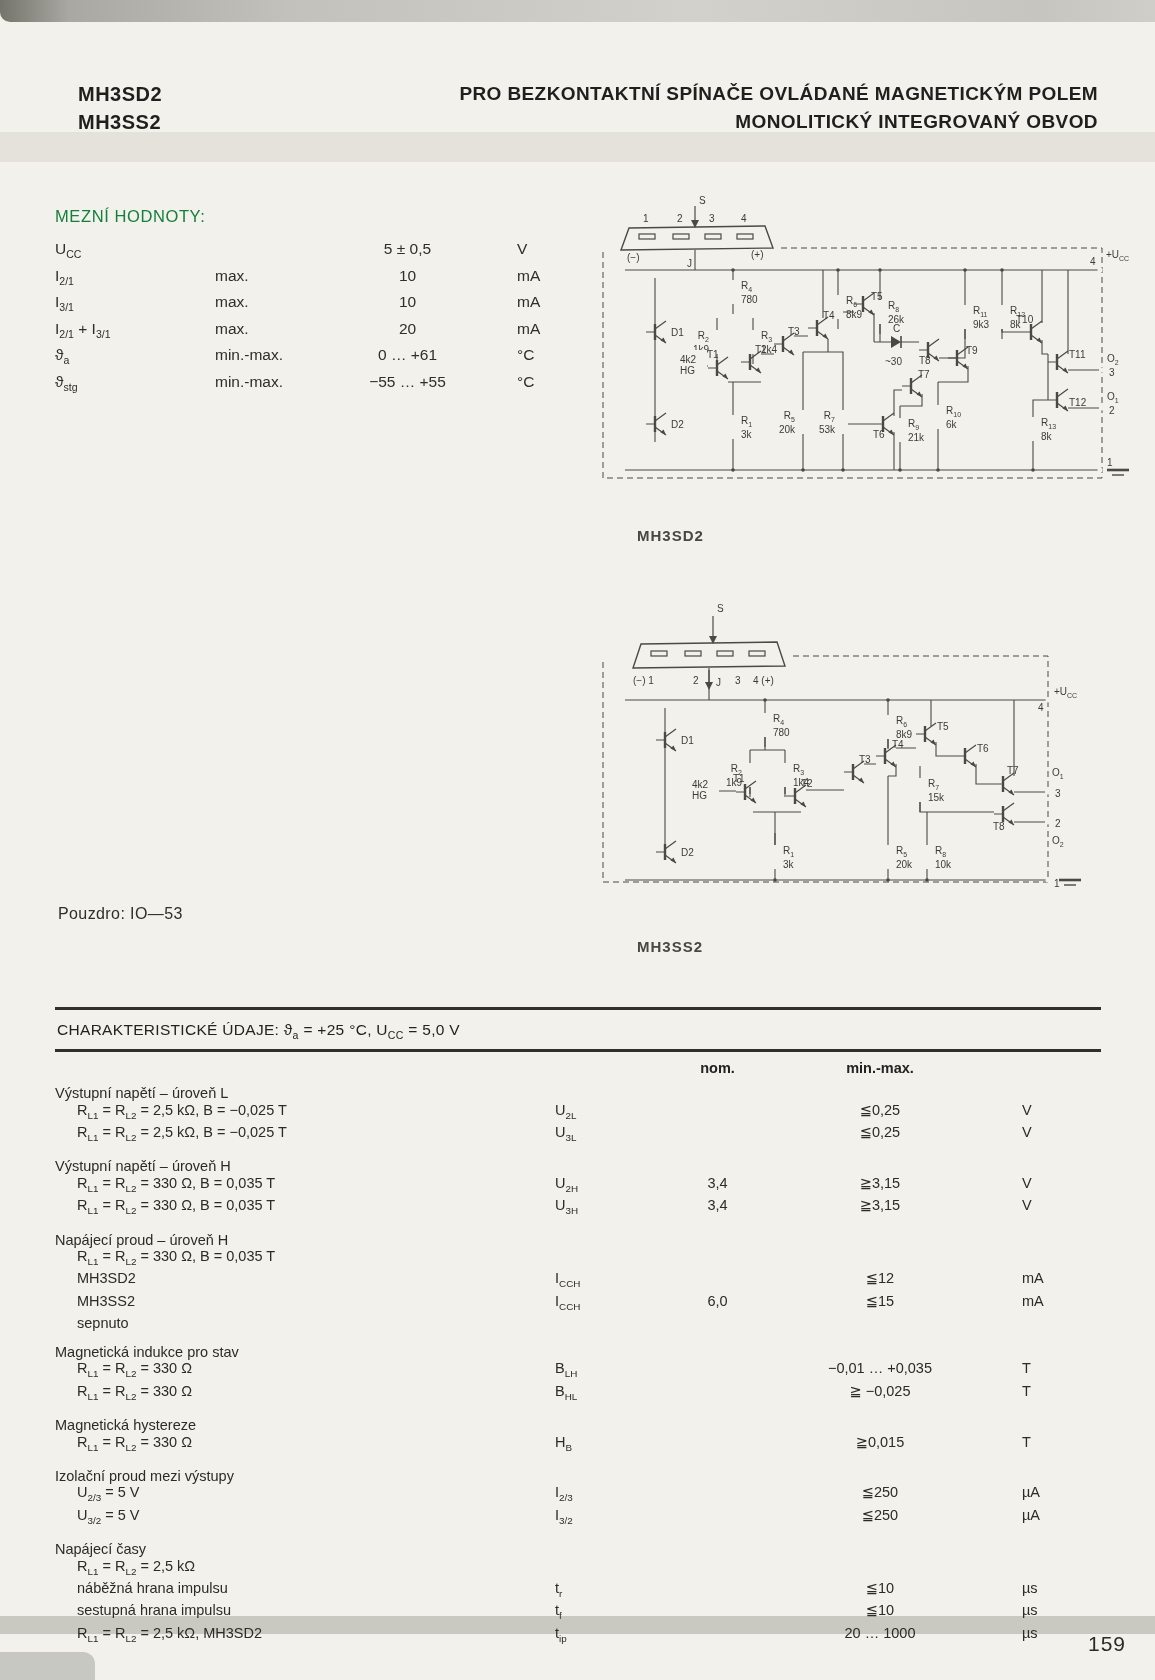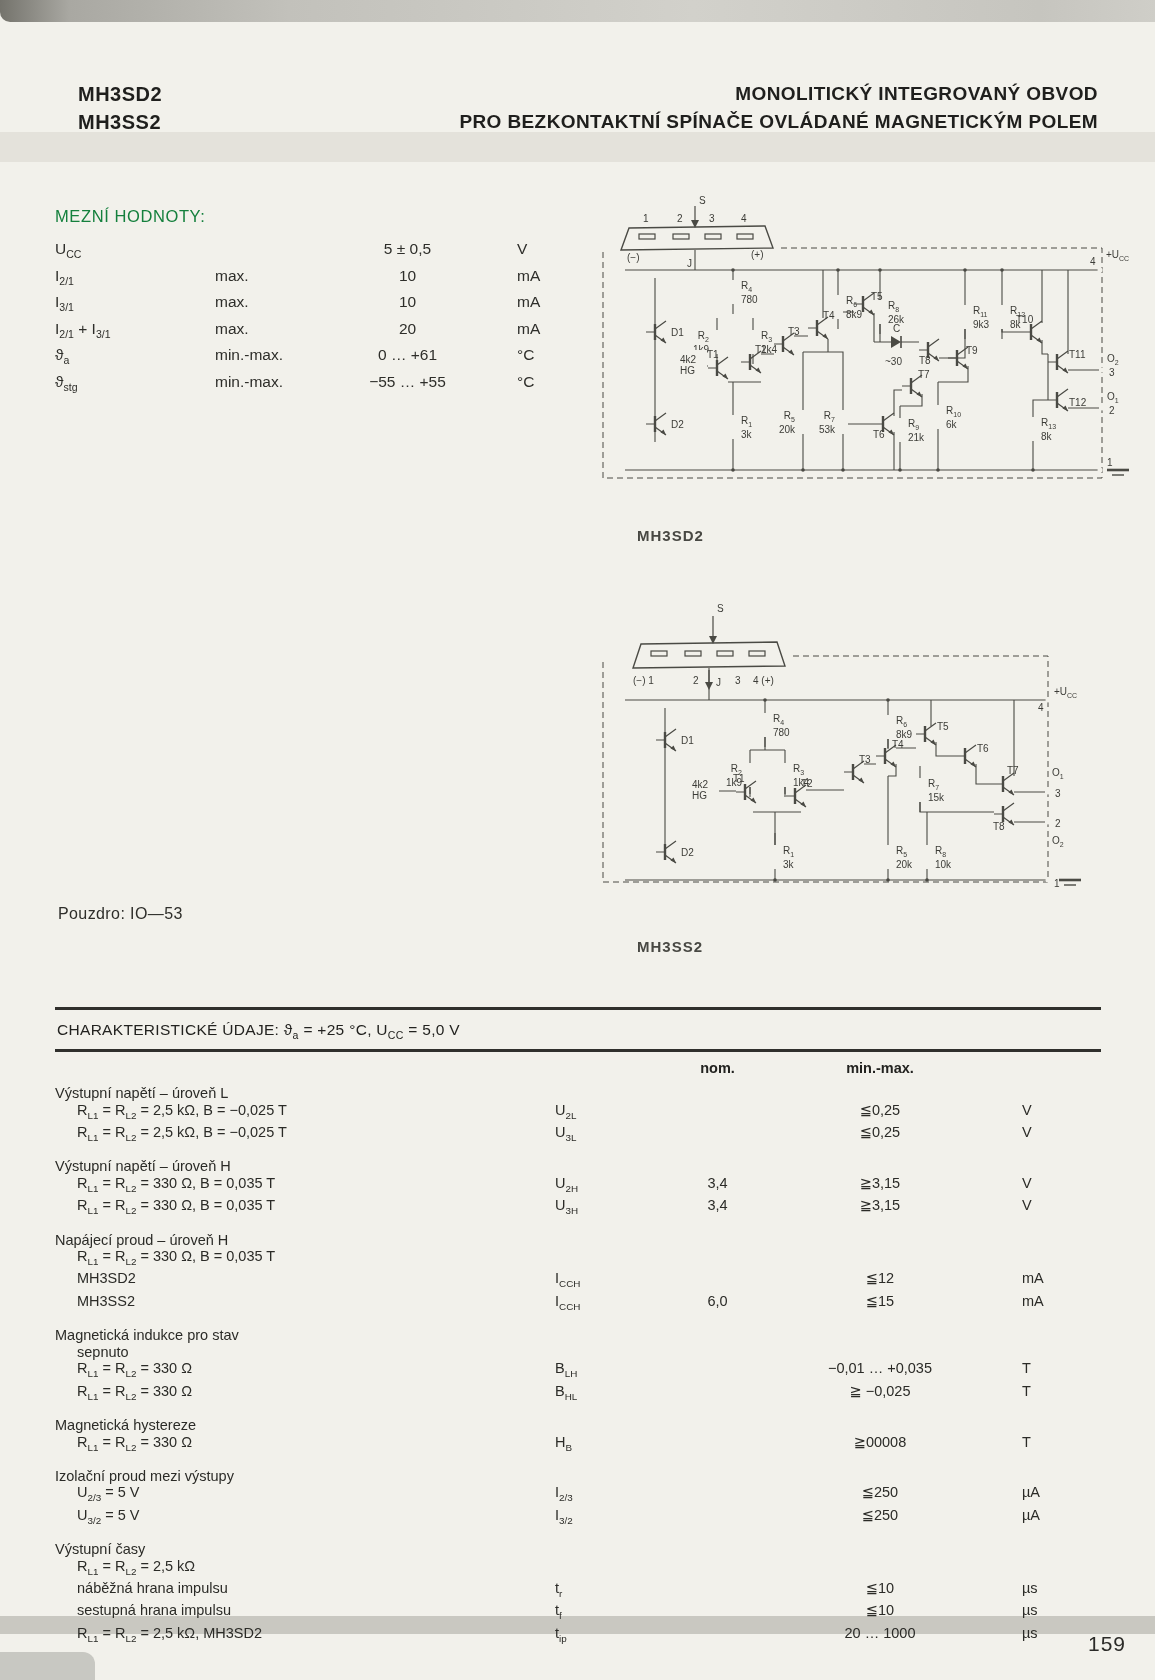--- a/index.html
+++ b/index.html
@@ -58,22 +58,22 @@
 <div class="band-top"></div>
 <div class="band-2"></div>
 <div class="band-bottom"></div>
 <div class="blob-bl"></div>
 
 <div class="hdr-left">
   <div>MH3SD2</div>
   <div>MH3SS2</div>
 </div>
 <div class="hdr-right">
+  <div>PRO BEZKONTAKTNÍ SPÍNAČE OVLÁDANÉ MAGNETICKÝM POLEM</div>
   <div>MONOLITICKÝ INTEGROVANÝ OBVOD</div>
-  <div>PRO BEZKONTAKTNÍ SPÍNAČE OVLÁDANÉ MAGNETICKÝM POLEM</div>
 </div>
 
 <div class="limits">
   <h2>MEZNÍ HODNOTY:</h2>
   <div id="limits-rows">
       <div class="lrow">
         <div class="l-param">U<sub>CC</sub></div>
     <div class="l-cond"></div>
     <div class="l-val">5 ± 0,5</div>
     <div class="l-unit">V</div>
@@ -569,26 +569,26 @@
       <div class="c-mm">≦12</div>
       <div class="c-unit">mA</div>
     </div>
     <div class="crow d">
       <div class="c-cond d">MH3SS2</div>
       <div class="c-sym">I<sub>CCH</sub></div>
       <div class="c-nom">6,0</div>
       <div class="c-mm">≦15</div>
       <div class="c-unit">mA</div>
     </div>
+    <div class="crow s">
+      <div class="c-cond s">sepnuto</div>
+    </div>
     <div class="crow g">
       <div class="c-cond g">Magnetická indukce pro stav</div>
     </div>
-    <div class="crow s">
-      <div class="c-cond s">sepnuto</div>
-    </div>
     <div class="crow d">
       <div class="c-cond d">R<sub>L1</sub> = R<sub>L2</sub> = 330 Ω</div>
       <div class="c-sym">B<sub>LH</sub></div>
       <div class="c-nom"></div>
       <div class="c-mm">−0,01 … +0,035</div>
       <div class="c-unit">T</div>
     </div>
     <div class="crow d">
       <div class="c-cond d">R<sub>L1</sub> = R<sub>L2</sub> = 330 Ω</div>
       <div class="c-sym">B<sub>HL</sub></div>
@@ -596,42 +596,42 @@
       <div class="c-mm">≧ −0,025</div>
       <div class="c-unit">T</div>
     </div>
     <div class="crow g">
       <div class="c-cond g">Magnetická hystereze</div>
     </div>
     <div class="crow d">
       <div class="c-cond d">R<sub>L1</sub> = R<sub>L2</sub> = 330 Ω</div>
       <div class="c-sym">H<sub>B</sub></div>
       <div class="c-nom"></div>
-      <div class="c-mm">≧00008</div>
+      <div class="c-mm">≧0,015</div>
       <div class="c-unit">T</div>
     </div>
     <div class="crow g">
       <div class="c-cond g">Izolační proud mezi výstupy</div>
     </div>
     <div class="crow d">
       <div class="c-cond d">U<sub>2/3</sub> = 5 V</div>
       <div class="c-sym">I<sub>2/3</sub></div>
       <div class="c-nom"></div>
       <div class="c-mm">≦250</div>
       <div class="c-unit">µA</div>
     </div>
     <div class="crow d">
       <div class="c-cond d">U<sub>3/2</sub> = 5 V</div>
       <div class="c-sym">I<sub>3/2</sub></div>
       <div class="c-nom"></div>
       <div class="c-mm">≦250</div>
       <div class="c-unit">µA</div>
     </div>
     <div class="crow g">
-      <div class="c-cond g">Výstupní časy</div>
+      <div class="c-cond g">Napájecí časy</div>
     </div>
     <div class="crow s">
       <div class="c-cond s">R<sub>L1</sub> = R<sub>L2</sub> = 2,5 kΩ</div>
     </div>
     <div class="crow d">
       <div class="c-cond d">náběžná hrana impulsu</div>
       <div class="c-sym">t<sub>r</sub></div>
       <div class="c-nom"></div>
       <div class="c-mm">≦10</div>
       <div class="c-unit">µs</div>

